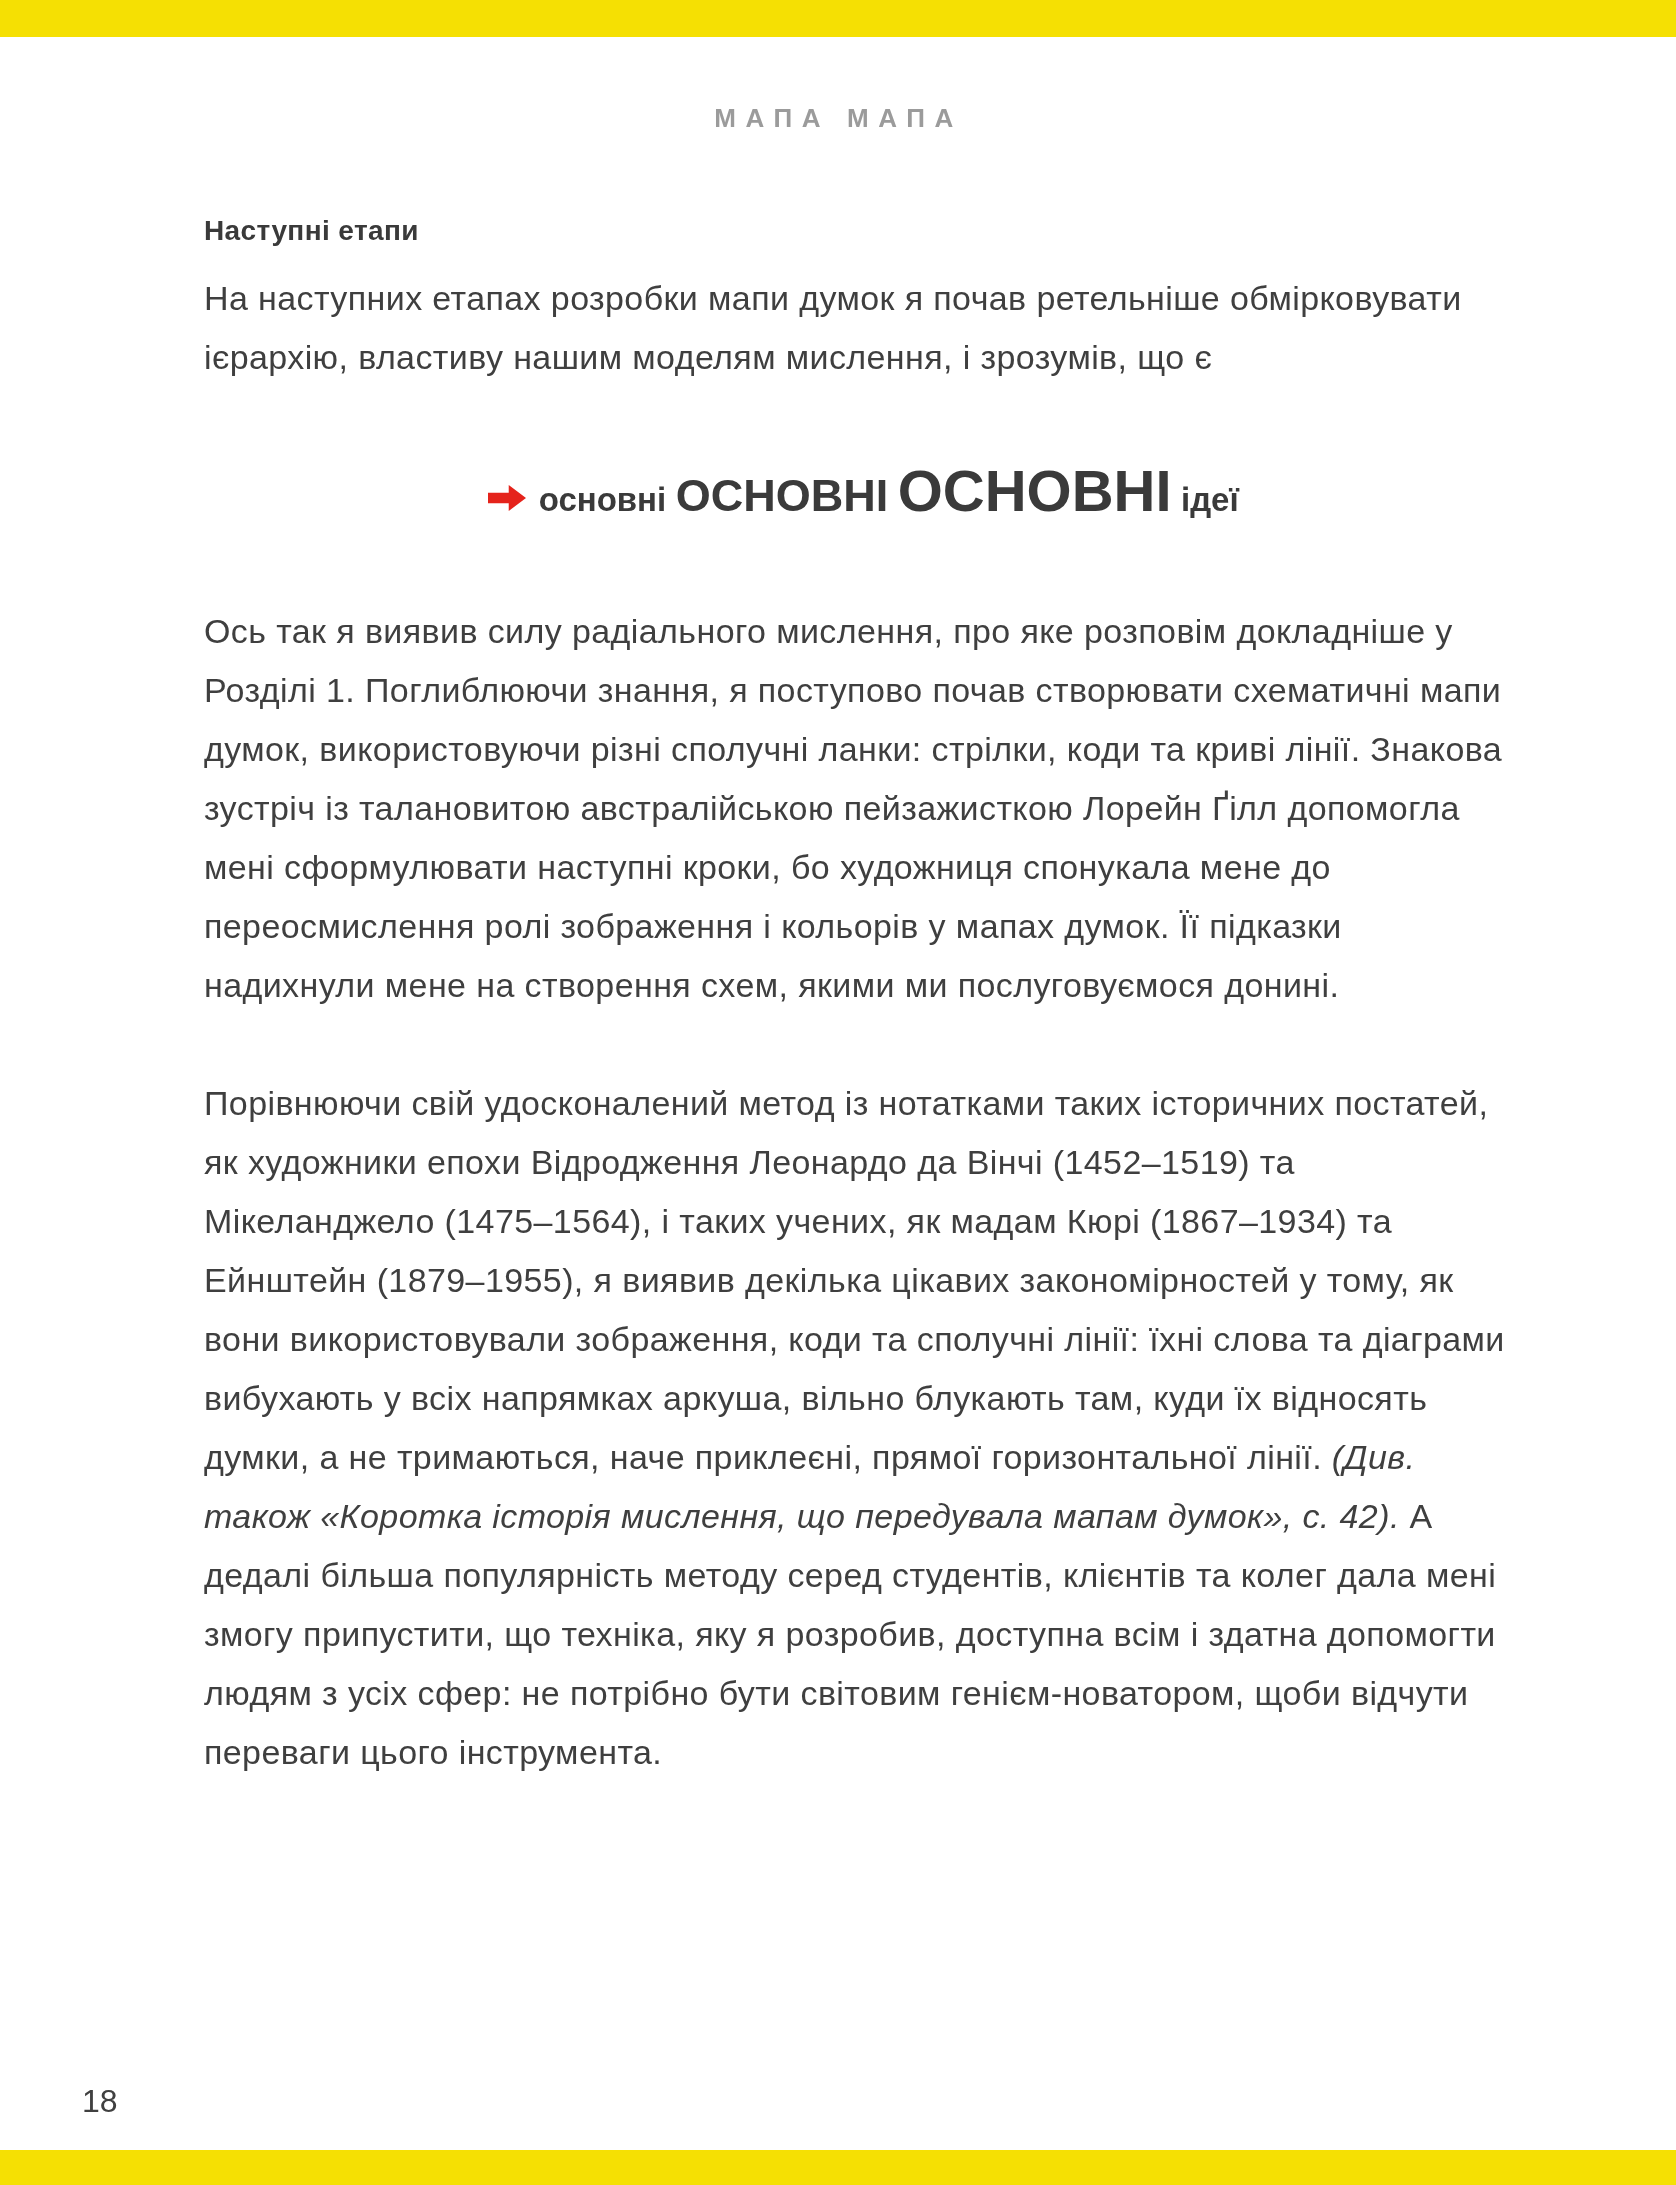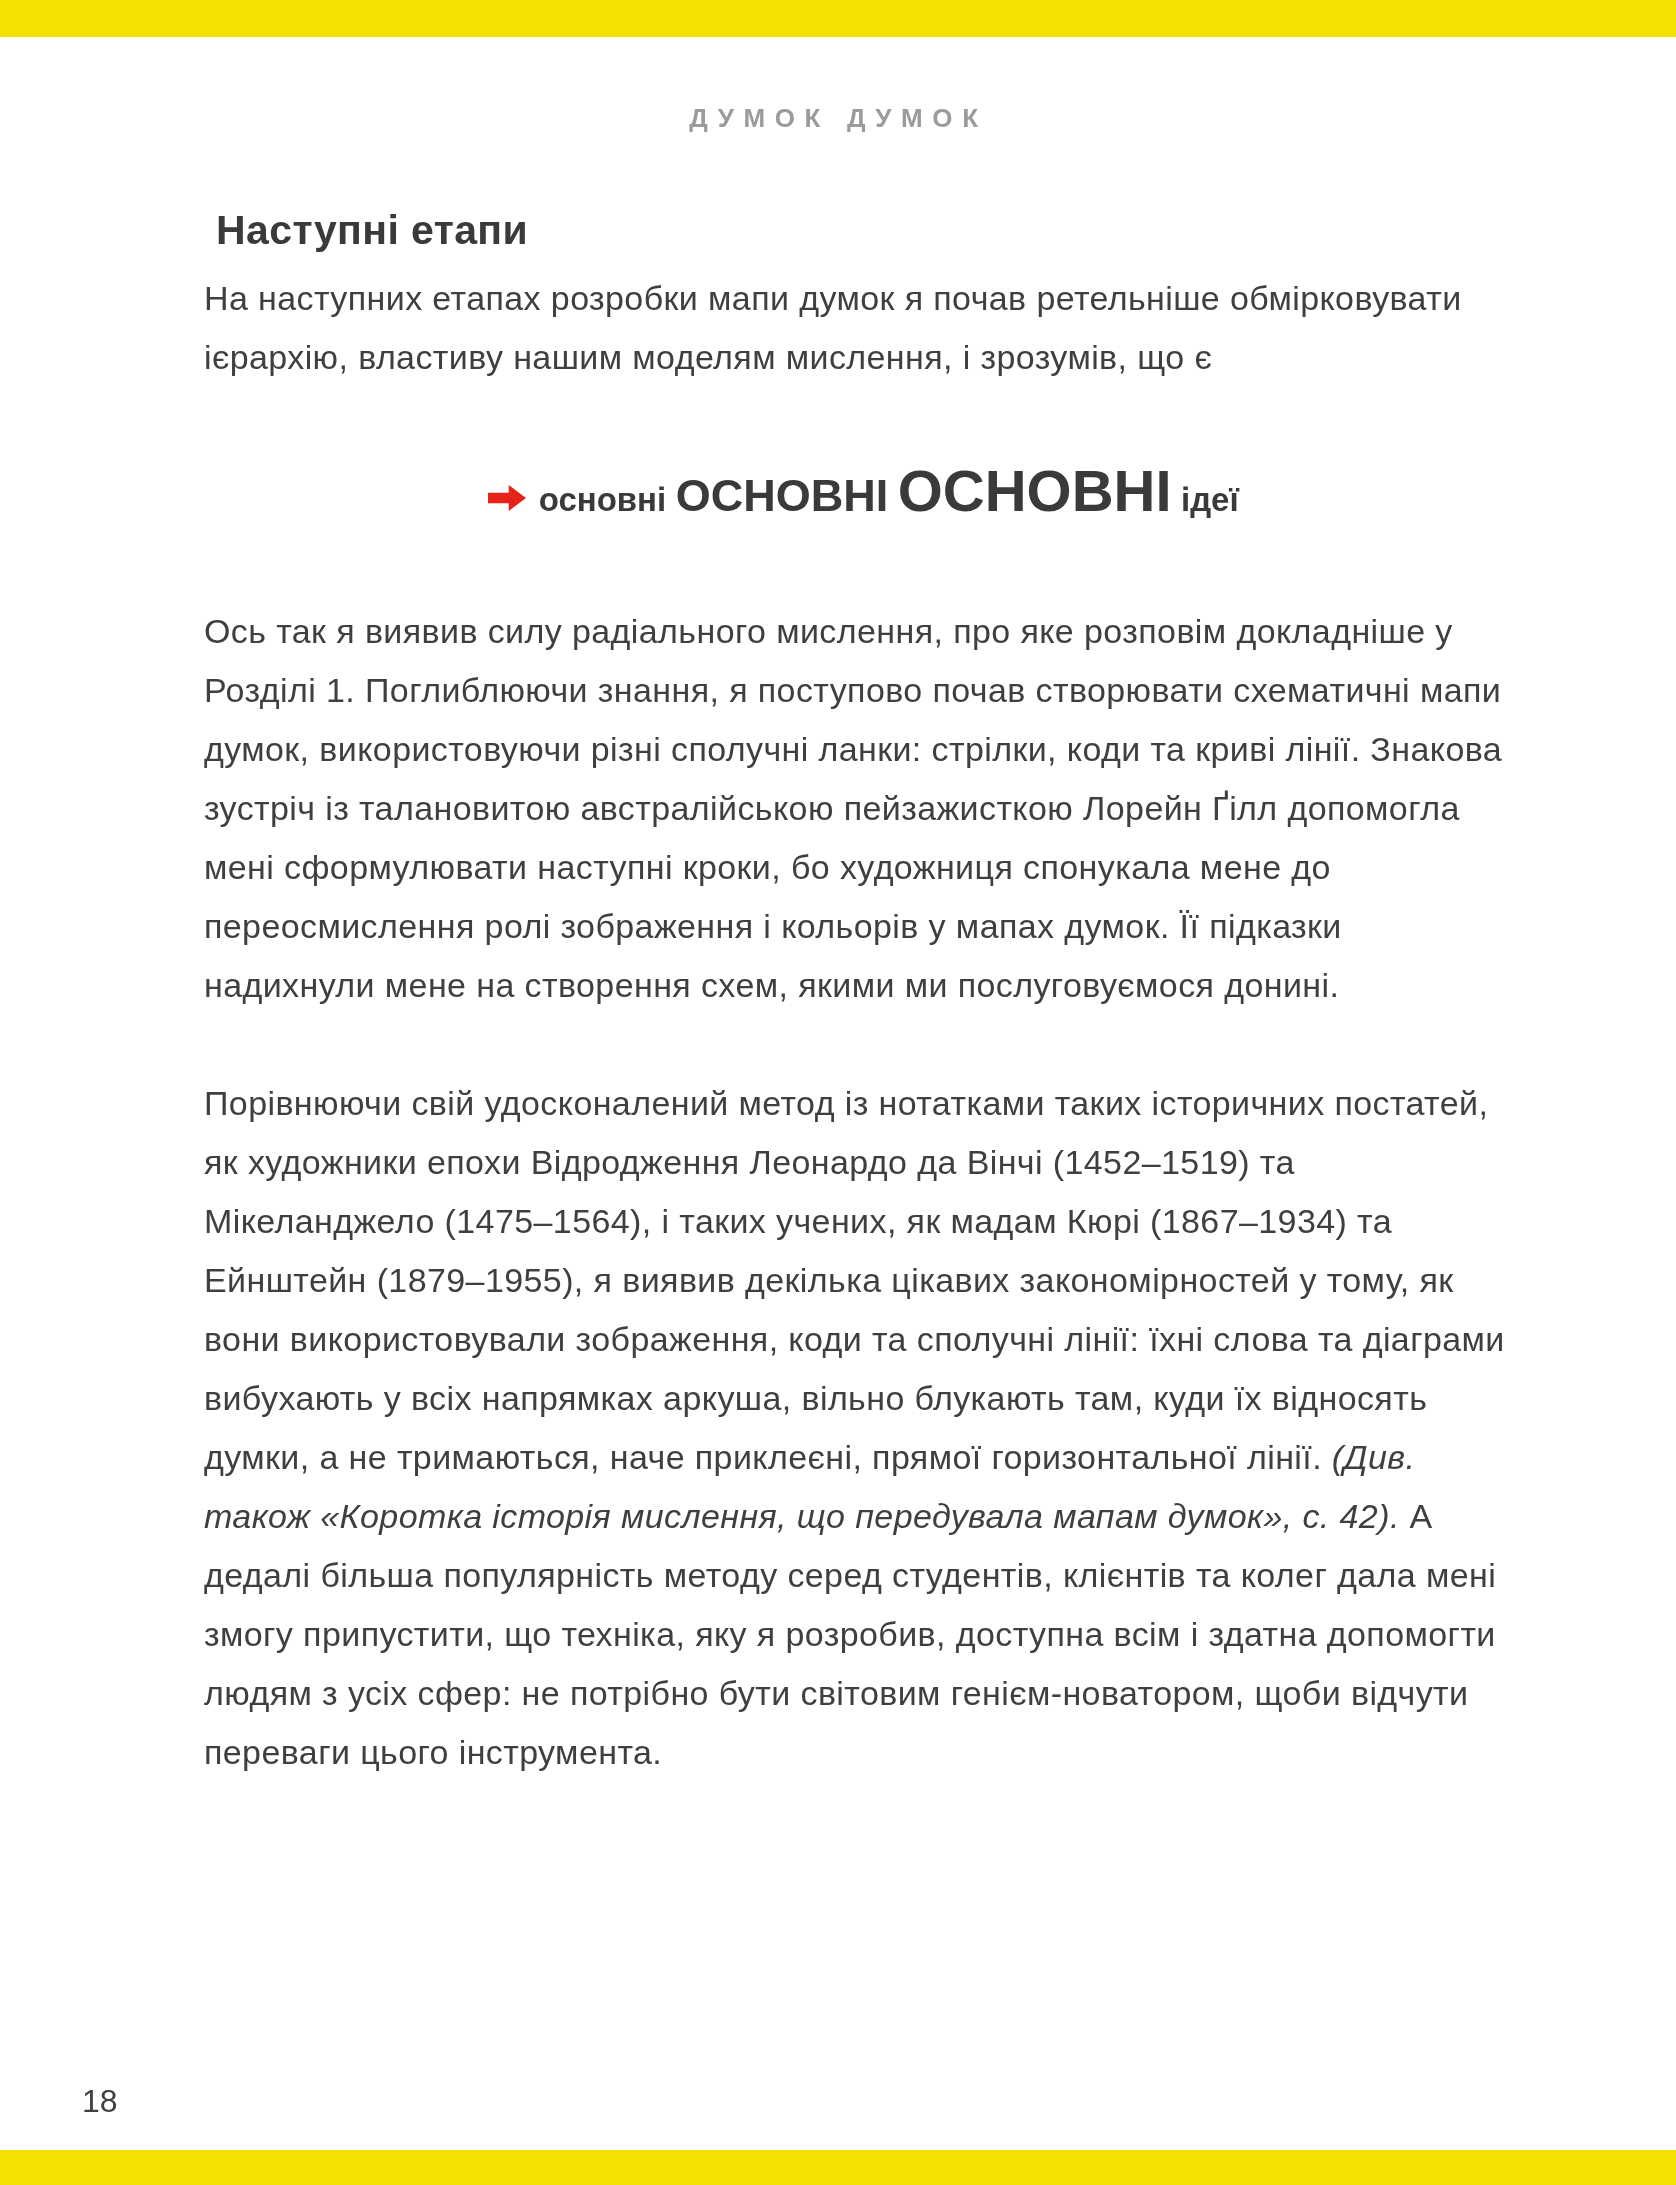--- a/index.html
+++ b/index.html
@@ -43,25 +43,25 @@
     left: 204px;
     top: 206px;
     width: 1307px;
     color: #3F3F3F;
     font-size: 34px;
     line-height: 59px;
     letter-spacing: 0.4px;
     text-align: left;
   }
   .heading {
-    font-size: 41px;
+    font-size: 28px;
     line-height: 49px;
     font-weight: bold;
     color: #3A3A3A;
-    margin: 0 0 14px 12px;
+    margin: 0 0 14px 0;
   }
   .para {
     margin: 0;
   }
   .para + .para {
     margin-top: 59px;
   }
   .italic {
     font-style: italic;
   }
@@ -103,21 +103,21 @@
     color: #404040;
   }
 </style>
 </head>
 <body>
 
 <div class="page">
 
   <div class="bar-top"></div>
 
-  <div class="running-head">ДУМОК ДУМОК</div>
+  <div class="running-head">МАПА МАПА</div>
 
   <div class="content">
 
     <h1 class="heading">Наступні етапи</h1>
 
     <p class="para">На наступних етапах розробки мапи думок я почав ретельніше обмірковувати ієрархію, властиву нашим моделям мислення, і зрозумів, що є</p>
 
     <div class="formula">
       <div class="formula-line">
         <span class="arrow-icon"><svg viewBox="0 0 44 32" xmlns="http://www.w3.org/2000/svg">

